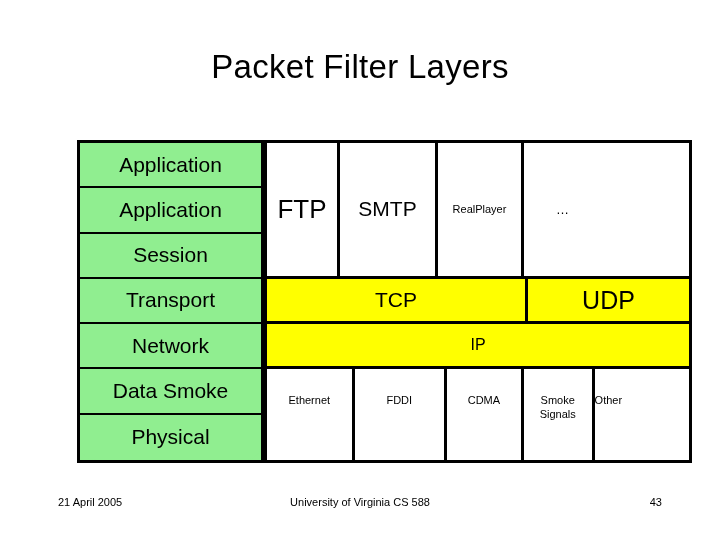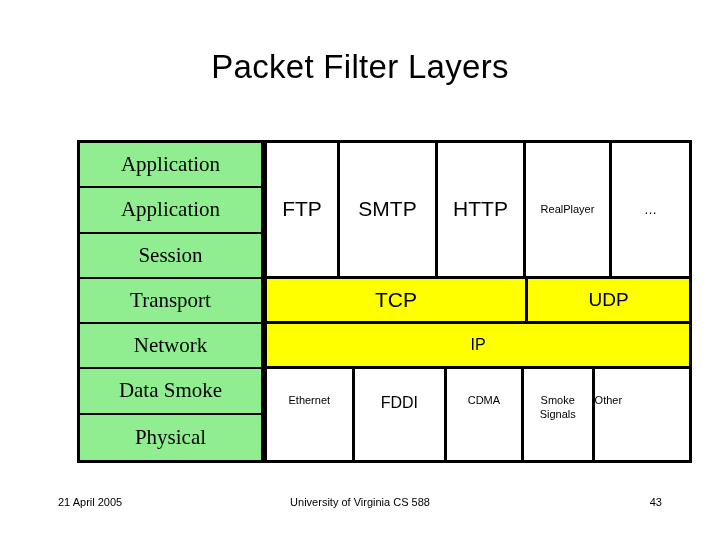--- a/index.html
+++ b/index.html
@@ -52,21 +52,20 @@
   .osi-row {
     height: 45.28px;
     box-sizing: border-box;
     border-bottom: 2px solid #000000;
     display: flex;
     align-items: center;
     justify-content: center;
     font-size: 21px;
     color: #000000;
     background: #90ee90;
-    font-family: Liberation Serif, serif;
   }
   .osi-row:last-child {
     border-bottom: none;
     border-radius: 16px;
   }
 
   
   .proto-table {
     position: absolute;
     left: 187px;
@@ -114,36 +113,36 @@
     justify-content: center;
     text-align: center;
     color: #000000;
     overflow: hidden;
   }
   .cell:last-child {
     border-right: none;
   }
 
   
-  .c-ftp   { width: 73px;  font-size: 21px; }
+  .c-ftp   { width: 73px;  font-size: 26px; }
   .c-smtp  { width: 98px;  font-size: 21px; }
   .c-http  { width: 88px;  font-size: 21px; }
   .c-real  { width: 86px;  font-size: 11px; }
   .c-dots  { width: 77px;  font-size: 13px; }
 
   
   .c-tcp { width: 261px; font-size: 21px; background: #ffff00; }
-  .c-udp { width: 161px; font-size: 19px; background: #ffff00; }
+  .c-udp { width: 161px; font-size: 25px; background: #ffff00; }
 
   
   .c-ip { width: 100%; font-size: 16px; background: #ffff00; border-right: none; }
 
   
   .c-eth   { width: 89px;  font-size: 11px; }
-  .c-fddi  { width: 94px;  font-size: 16px; }
+  .c-fddi  { width: 94px;  font-size: 11px; }
   .c-cdma  { width: 78px;  font-size: 11px; }
   .c-smoke { width: 72px;  font-size: 11px; line-height: 1.25; }
   .c-other { width: 96px;  font-size: 11px; justify-content: flex-start; }
 
   .link-inner {
     align-items: flex-start;
     padding-top: 25px;
   }
 
   
@@ -206,23 +205,20 @@
   </div>
 
   <div class="proto-table">
 
     <div class="band band-app">
       <div class="cell c-ftp">
           <span>FTP</span>
         </div>
       <div class="cell c-smtp">
           <span>SMTP</span>
-        </div>
-      <div class="cell c-http">
-          <span>HTTP</span>
         </div>
       <div class="cell c-real">
           <span>RealPlayer</span>
         </div>
       <div class="cell c-dots">
           <span>…</span>
         </div>
     </div>
 
     <div class="band band-transport">

